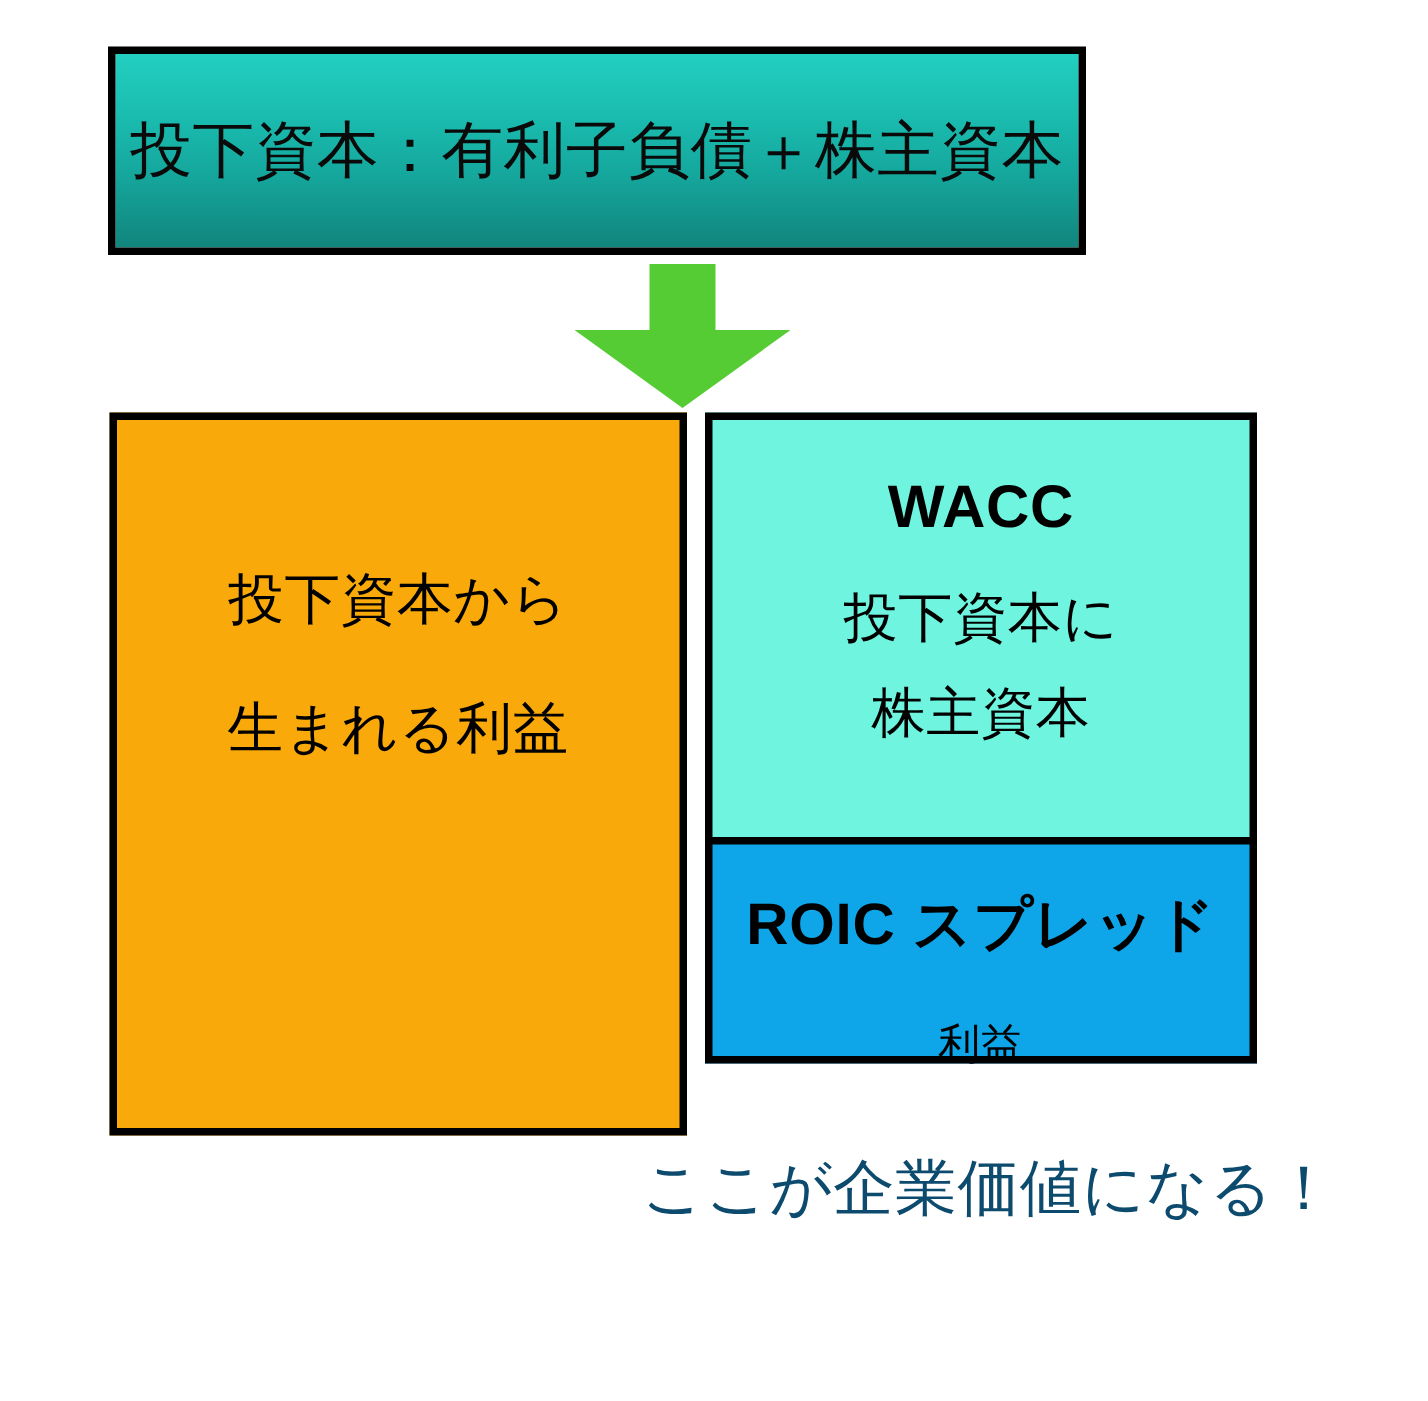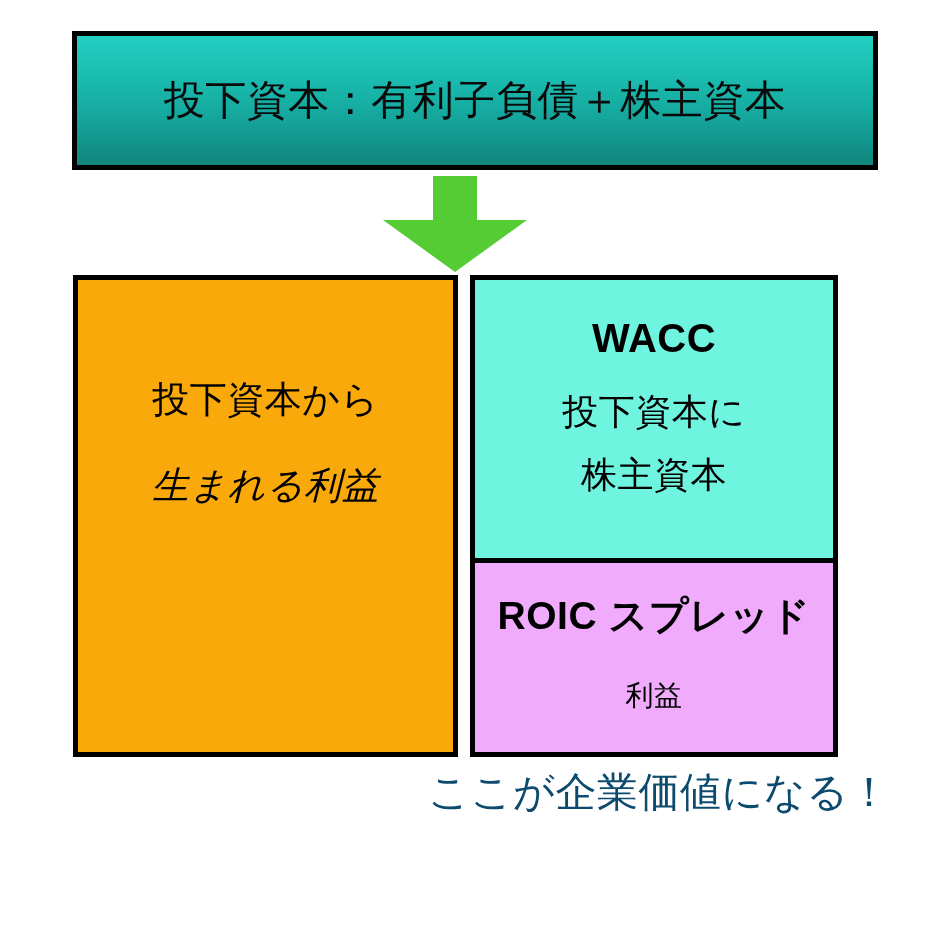--- a/index.html
+++ b/index.html
@@ -33,21 +33,21 @@
     flex-direction: column;
     align-items: center;
     justify-content: center;
     text-align: center;
   }
 
   
   #capital-box {
     left: 72px;
     top: 31px;
-    width: 806px;
+    width: 652px;
     height: 139px;
     background: linear-gradient(to bottom, #22cfc0 0%, #1bbfb2 28%, #15a79d 62%, #11857c 100%);
   }
   #capital-box .line {
     font-size: 41px;
     line-height: 1.25;
     letter-spacing: 0.5px;
     font-weight: 400;
     color: #0a0a0a;
   }
@@ -76,21 +76,21 @@
     font-weight: bold;
     letter-spacing: 0.5px;
     margin-bottom: 48px;
   }
   #roic-box .line {
     font-size: 37px;
     line-height: 1.18;
     margin-bottom: 42px;
     letter-spacing: 0.5px;
   }
-  #roic-box .line:last-child { margin-bottom: 0; font-style: italic; }
+  #roic-box .line:last-child { margin-bottom: 0; }
 
   
   #wacc-box {
     left: 470px;
     top: 275px;
     width: 368px;
     height: 320px;
     background: #6ff4e0;
     justify-content: flex-start;
     padding-top: 36px;
@@ -107,22 +107,22 @@
     margin-bottom: 22px;
     letter-spacing: 0.5px;
   }
   #wacc-box .line:last-child { margin-bottom: 0; }
 
   
   #spread-box {
     left: 470px;
     top: 558px;
     width: 368px;
-    height: 199px;
-    background: #f0abfc;
+    height: 151px;
+    background: #0ea5e9;
     justify-content: flex-start;
     padding-top: 26px;
   }
   #spread-box .heading {
     font-size: 39px;
     font-weight: bold;
     letter-spacing: 0.5px;
     margin-bottom: 34px;
     white-space: nowrap;
   }

